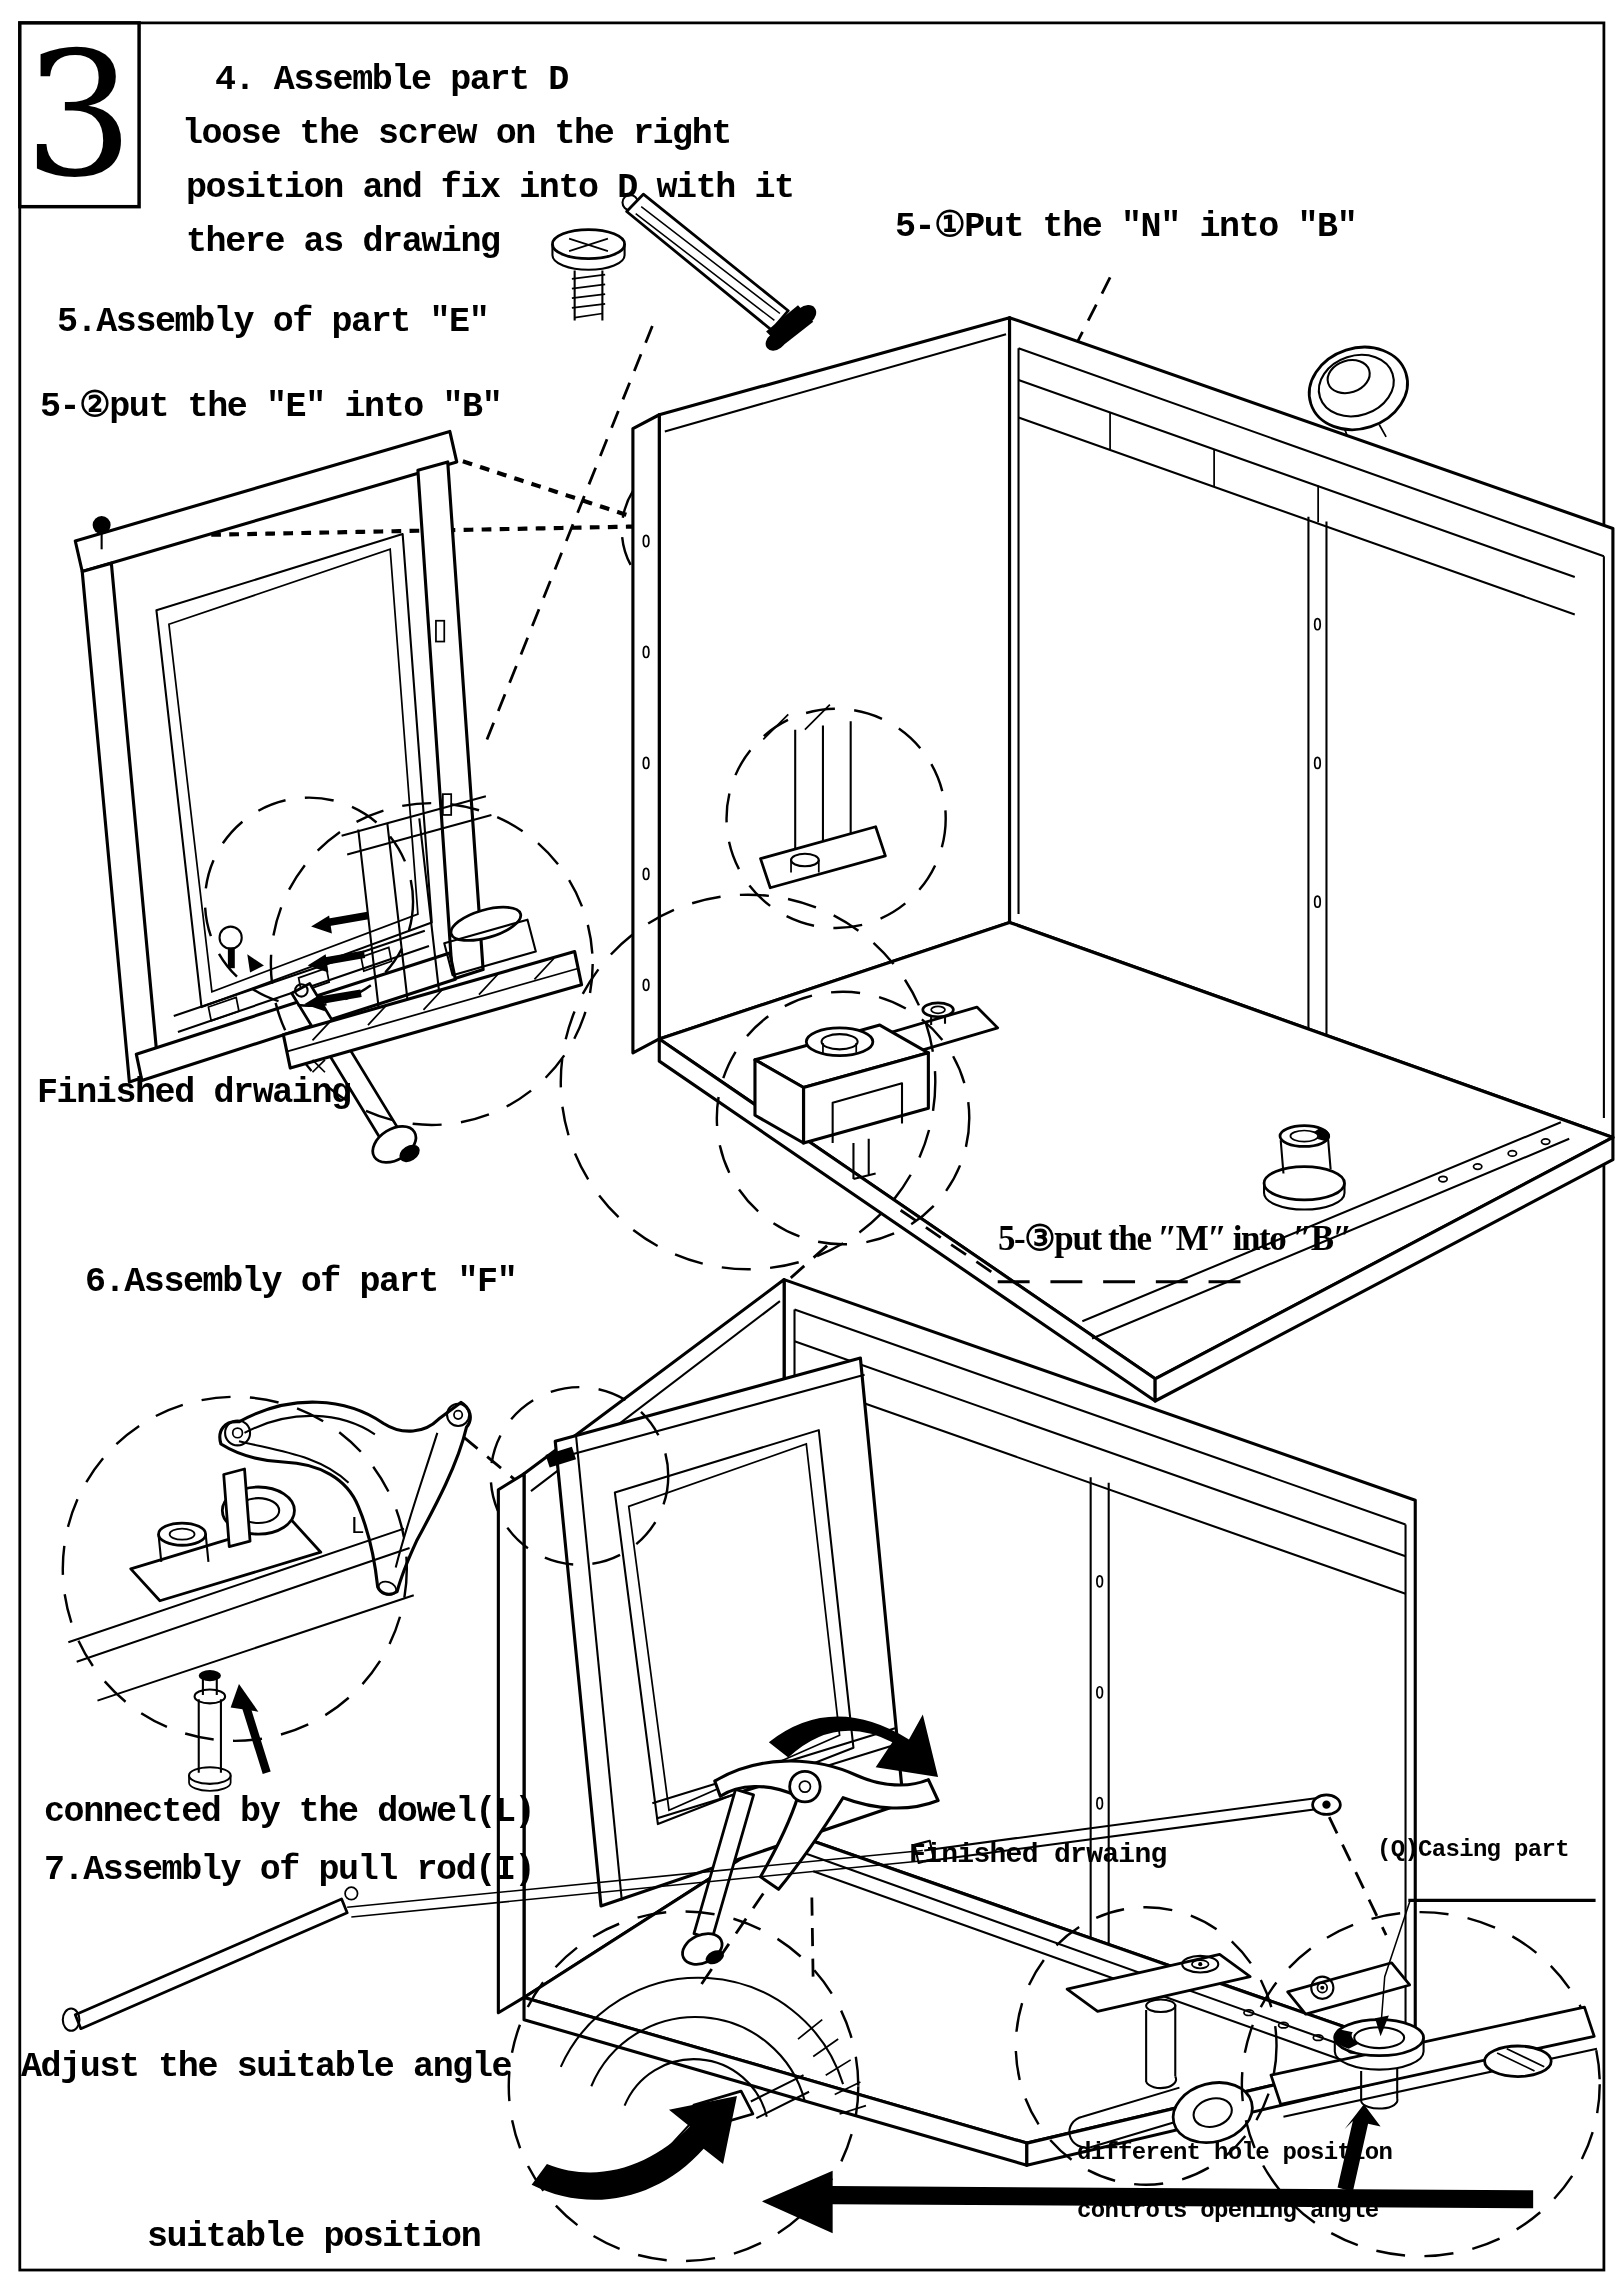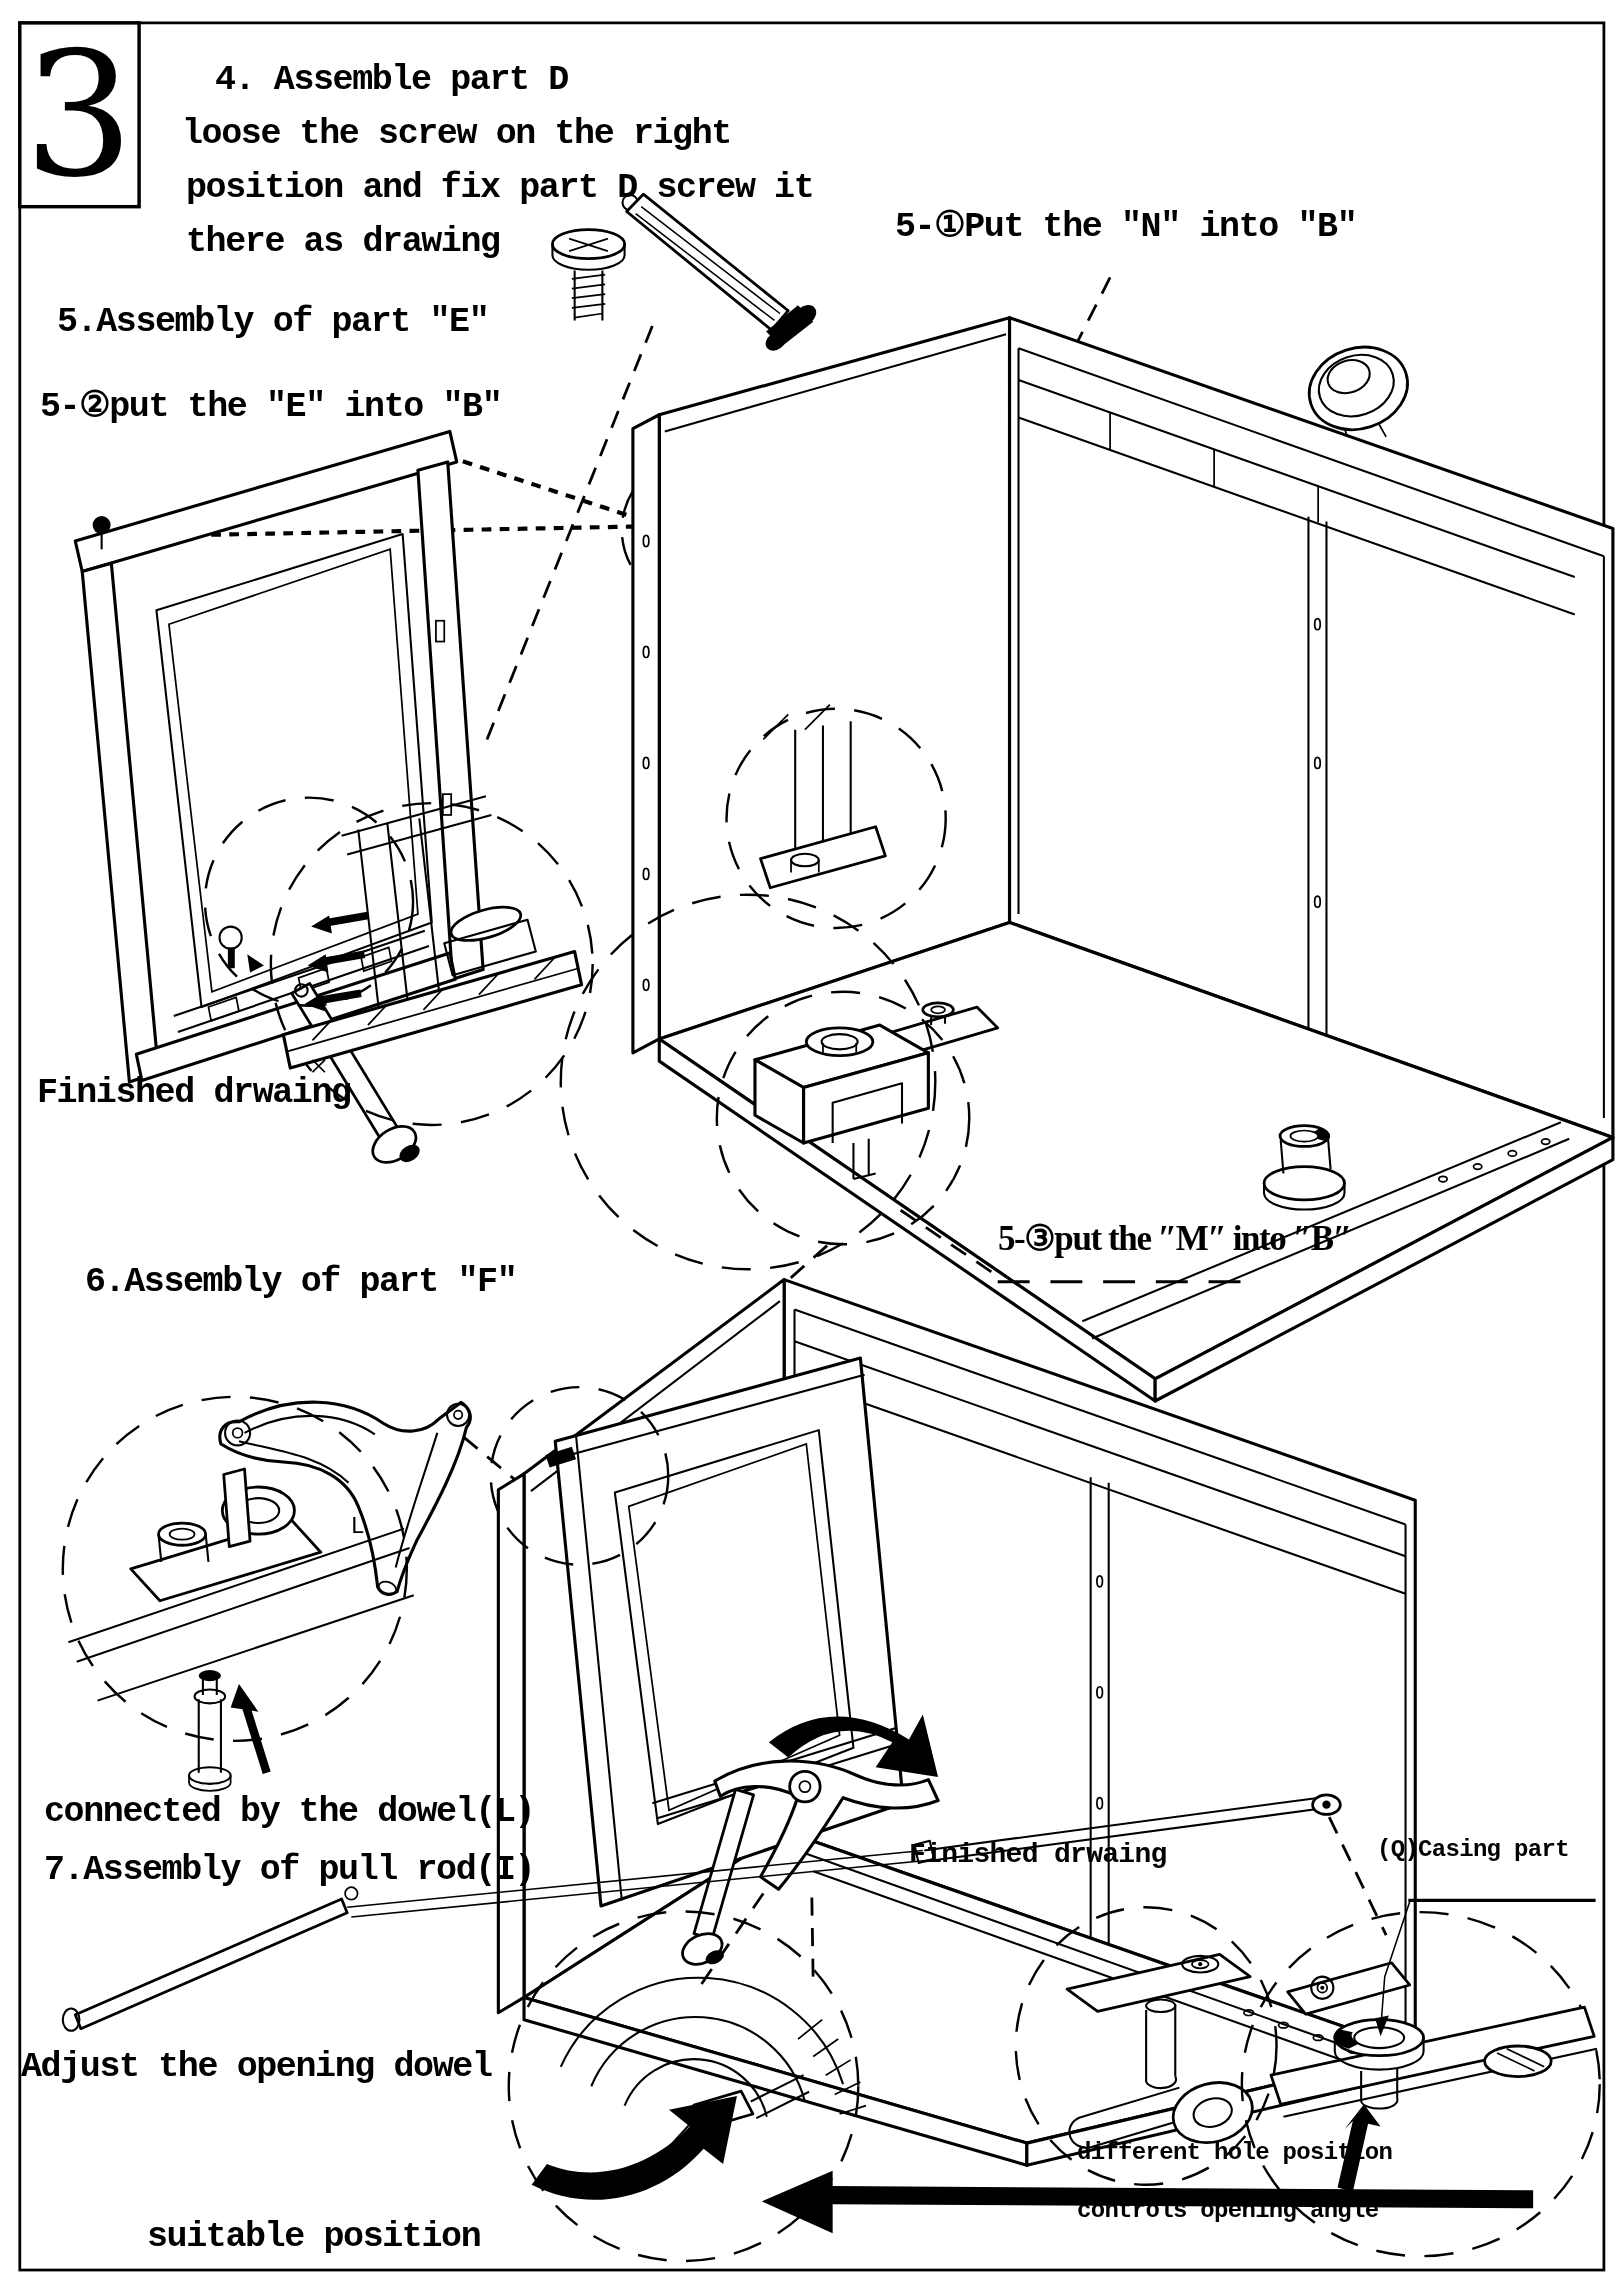--- a/index.html
+++ b/index.html
@@ -332,36 +332,36 @@
       <line x1="2030" y1="2740" x2="2300" y2="2740" stroke="#000" stroke-width="5"></line>
     </g>
 
     <polygon class="blk" points="1098,3174 1200,3130 1200,3152 2210,3158 2210,3184 1200,3178 1200,3220"></polygon>
   </svg>
 
   <div class="pageno">3</div>
 
   <div class="t s50" style="left:215px;top:61px;">4. Assemble part D</div>
   <div class="t s50" style="left:182px;top:115px;">loose the screw on the right</div>
-  <div class="t s50" style="left:186px;top:169px;">position and fix part D screw it</div>
+  <div class="t s50" style="left:186px;top:169px;">position and fix into D with it</div>
   <div class="t s50" style="left:186px;top:223px;">there as drawing</div>
 
   <div class="t s50" style="left:57px;top:303px;">5.Assembly of part ″E″</div>
   <div class="t s50" style="left:40px;top:388px;">5-②put the ″E″ into ″B″</div>
   <div class="t s50" style="left:895px;top:208px;">5-①Put the ″N″ into ″B″</div>
 
   <div class="t s50" style="left:37px;top:1074px;">Finished drwaing</div>
 
   <div class="t s50" style="left:998px;top:1220px;font-family:Liberation Serif, serif;">5-③put the ″M″ into ″B″</div>
   <div class="t s50" style="left:85px;top:1263px;">6.Assembly of part ″F″</div>
 
   <div class="t s50" style="left:44px;top:1793px;">connected by the dowel(L)</div>
   <div class="t s50" style="left:44px;top:1851px;">7.Assembly of pull rod(I)</div>
 
-  <div class="t s50" style="left:21px;top:2048px;">Adjust the opening dowel</div>
+  <div class="t s50" style="left:21px;top:2048px;">Adjust the suitable angle</div>
   <div class="t s50" style="left:147px;top:2218px;">suitable position</div>
 
   <div class="t s40" style="left:909px;top:1840px;">Finished drwaing</div>
   <div class="t s42" style="left:1377px;top:1837px;">(Q)Casing part</div>
 
   <div class="t s42" style="left:1077px;top:2140px;">different hole position</div>
   <div class="t s42" style="left:1077px;top:2198px;">controls opening angle</div>
 
 </div>
 

